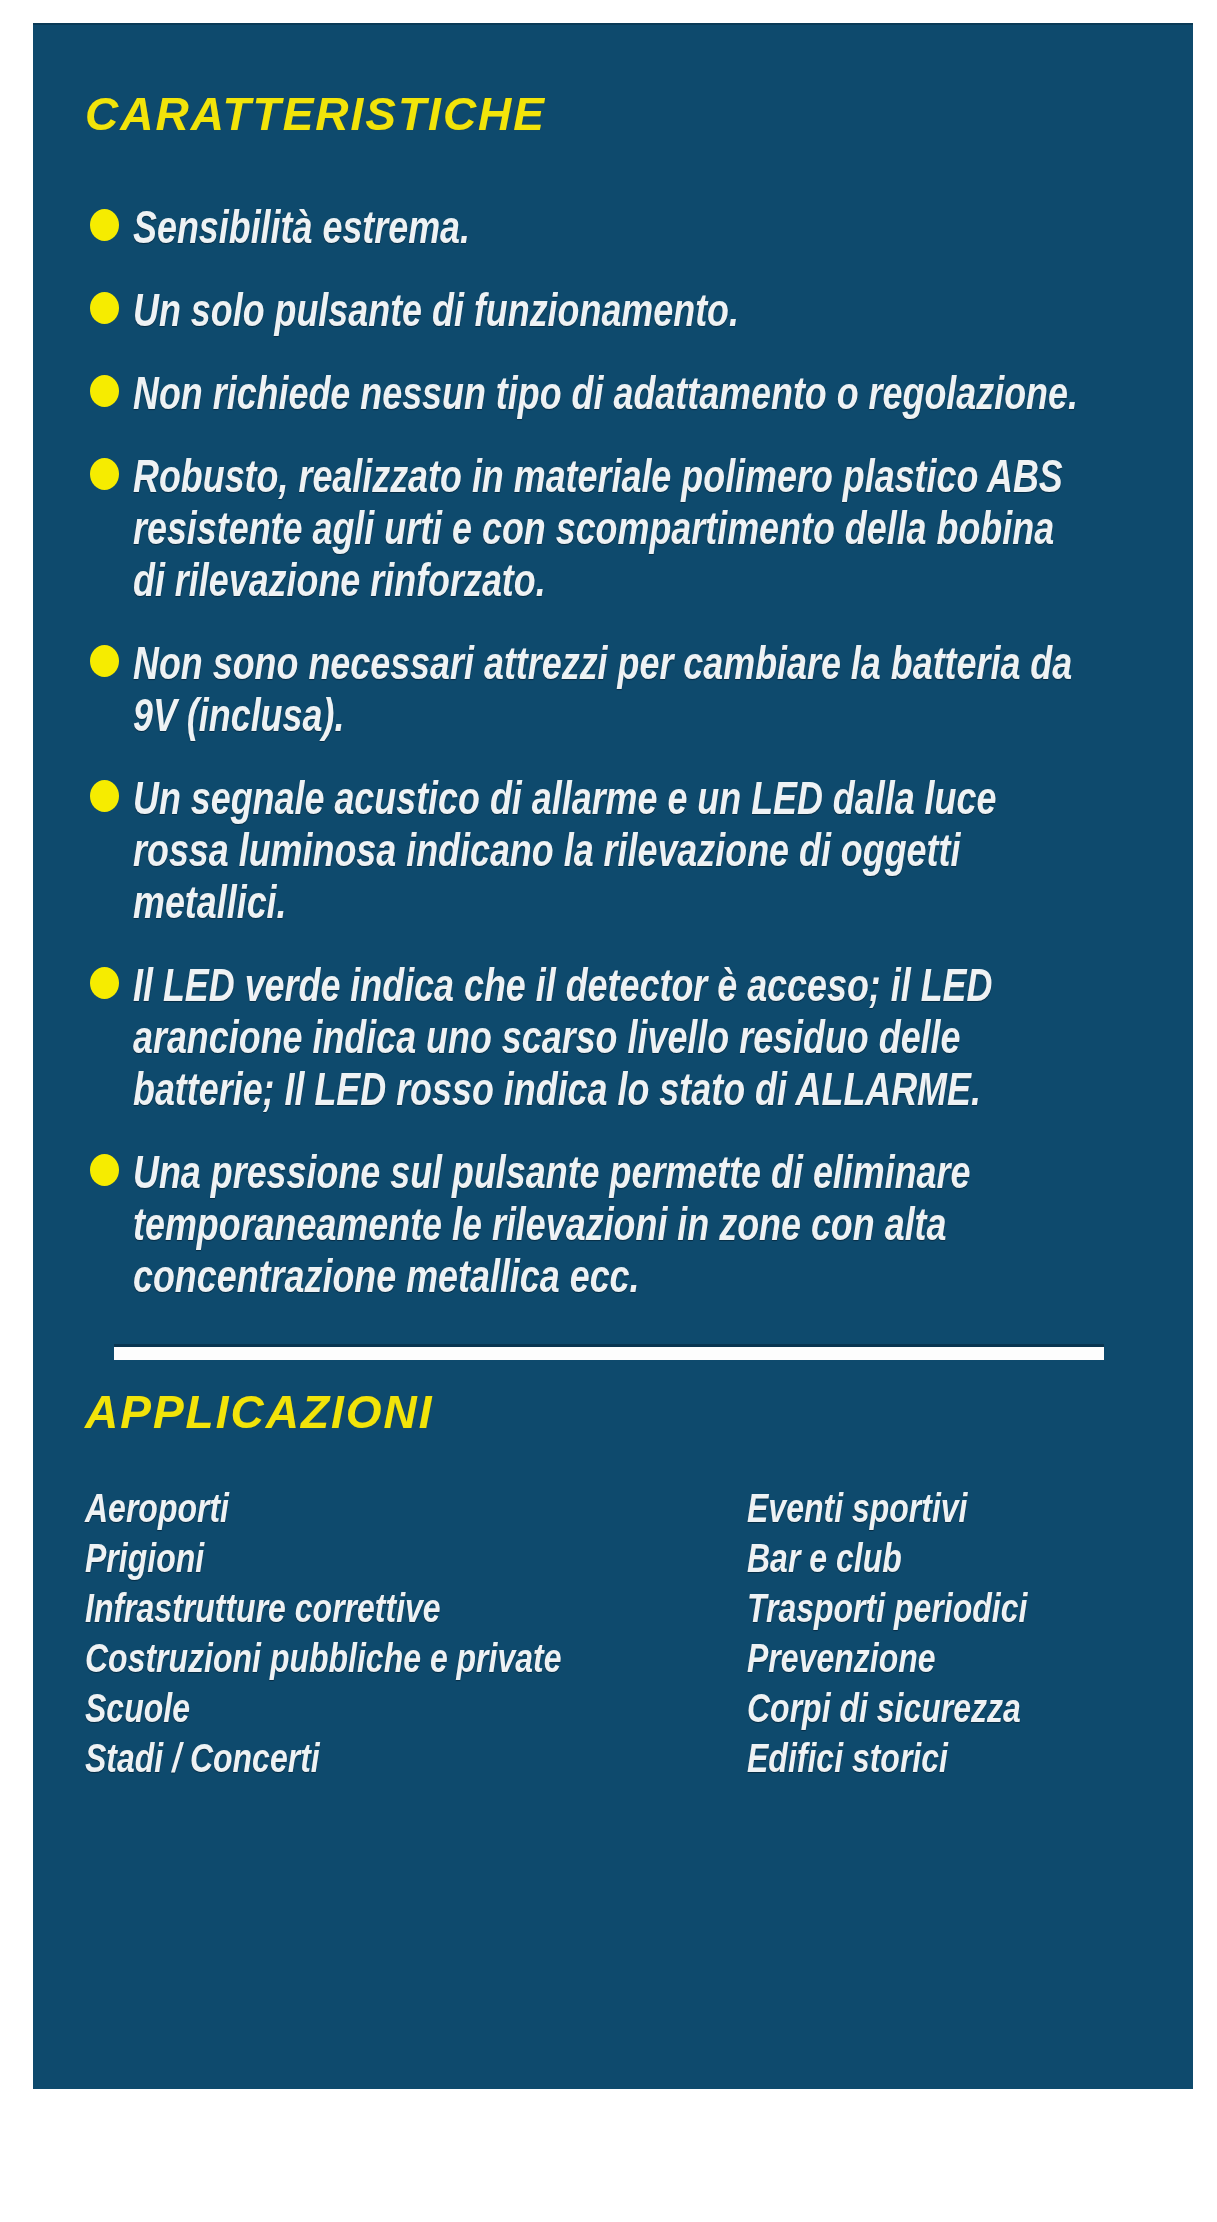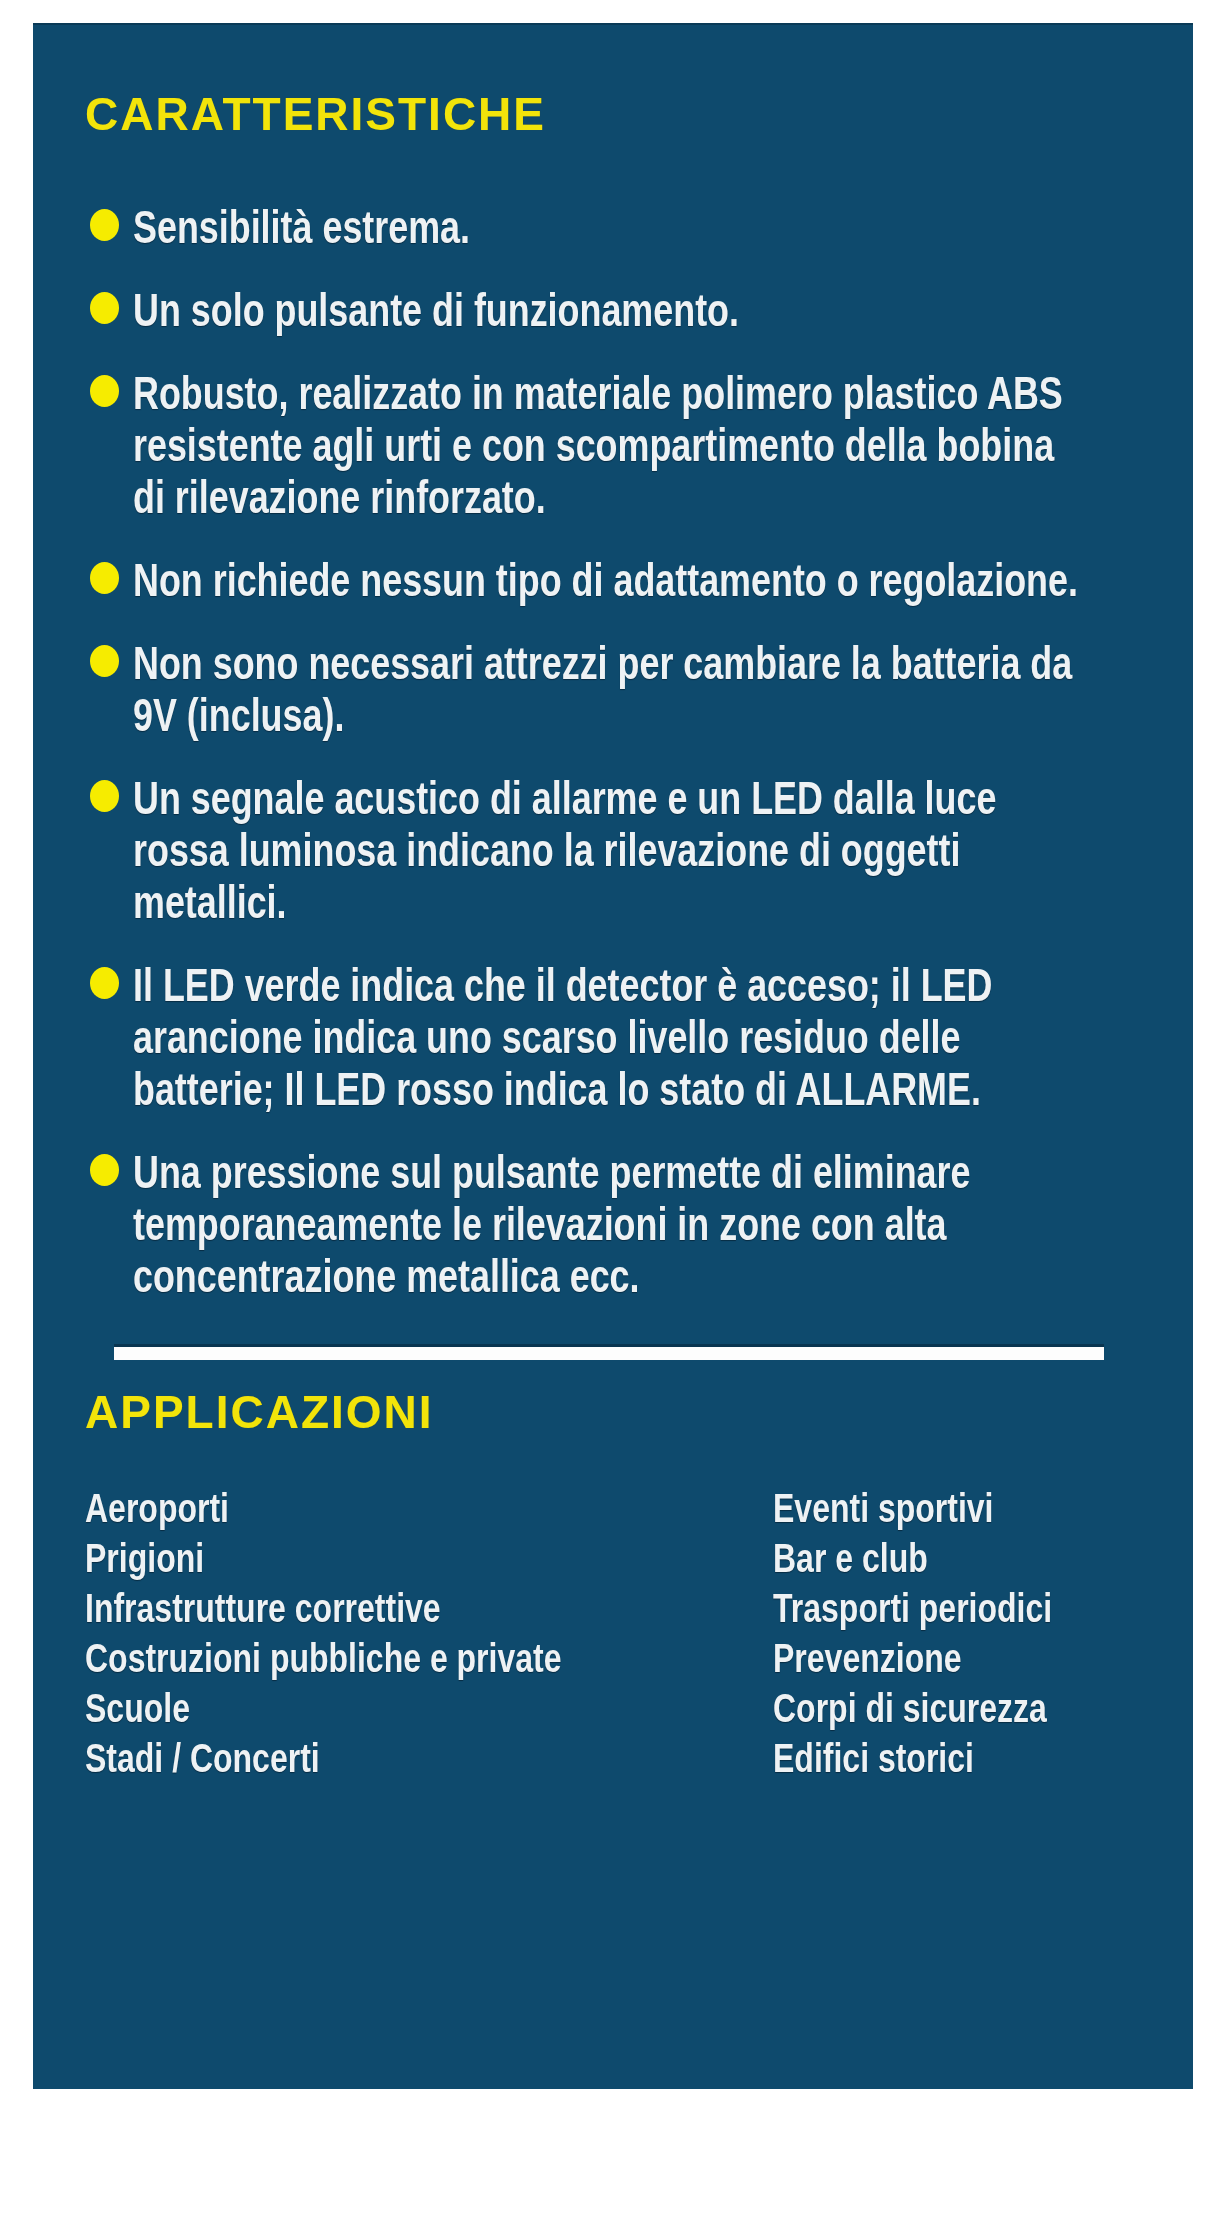--- a/index.html
+++ b/index.html
@@ -15,20 +15,21 @@
     overflow:hidden;
   }
   .panel{
     position:absolute;
     left:33px; top:23px;
     width:1160px; height:2066px;
     background:#0e4a6d;
     border-top:2px solid #0a3a57;
     box-sizing:border-box;
     padding:0 40px 0 52px;
+    font-style:italic;
   }
   .section-title{
     margin-top:62px;
     font-size:46px;
     line-height:54px;
     font-weight:bold;
     letter-spacing:2px;
     color:#f2e40a;
     text-shadow:0 0 1px rgba(120,90,0,.4);
   }
@@ -66,21 +67,21 @@
     border-top:3px solid #0a3550;
   }
   .apps-title{
     margin-top:25px;
   }
   .apps-cols{
     margin-top:44px;
     display:flex;
   }
   .apps-col-left{ width:662px; flex:none; }
-  .apps-col-right{ flex:1;margin-left:26px; }
+  .apps-col-right{ flex:1; }
   .app-item{
     font-size:40px;
     line-height:50px;
     font-weight:bold;
     color:#eef2f4;
     white-space:pre;
     transform:scaleX(0.80);
     transform-origin:left top;
     text-shadow:0 1px 1px rgba(0,20,35,.55);
   }
@@ -100,28 +101,28 @@
         <div class="btext">Sensibilità estrema.</div>
       </div>
 
       <div class="bullet">
         <span class="dot"></span>
         <div class="btext">Un solo pulsante di funzionamento.</div>
       </div>
 
       <div class="bullet">
         <span class="dot"></span>
-        <div class="btext">Robusto, realizzato in materiale polimero plastico ABS
-resistente agli urti e con scompartimento della bobina
-di rilevazione rinforzato.</div>
+        <div class="btext">Non richiede nessun tipo di adattamento o regolazione.</div>
       </div>
 
       <div class="bullet">
         <span class="dot"></span>
-        <div class="btext">Non richiede nessun tipo di adattamento o regolazione.</div>
+        <div class="btext">Robusto, realizzato in materiale polimero plastico ABS
+resistente agli urti e con scompartimento della bobina
+di rilevazione rinforzato.</div>
       </div>
 
 
 
       <div class="bullet">
         <span class="dot"></span>
         <div class="btext">Non sono necessari attrezzi per cambiare la batteria da
 9V (inclusa).</div>
       </div>
 

